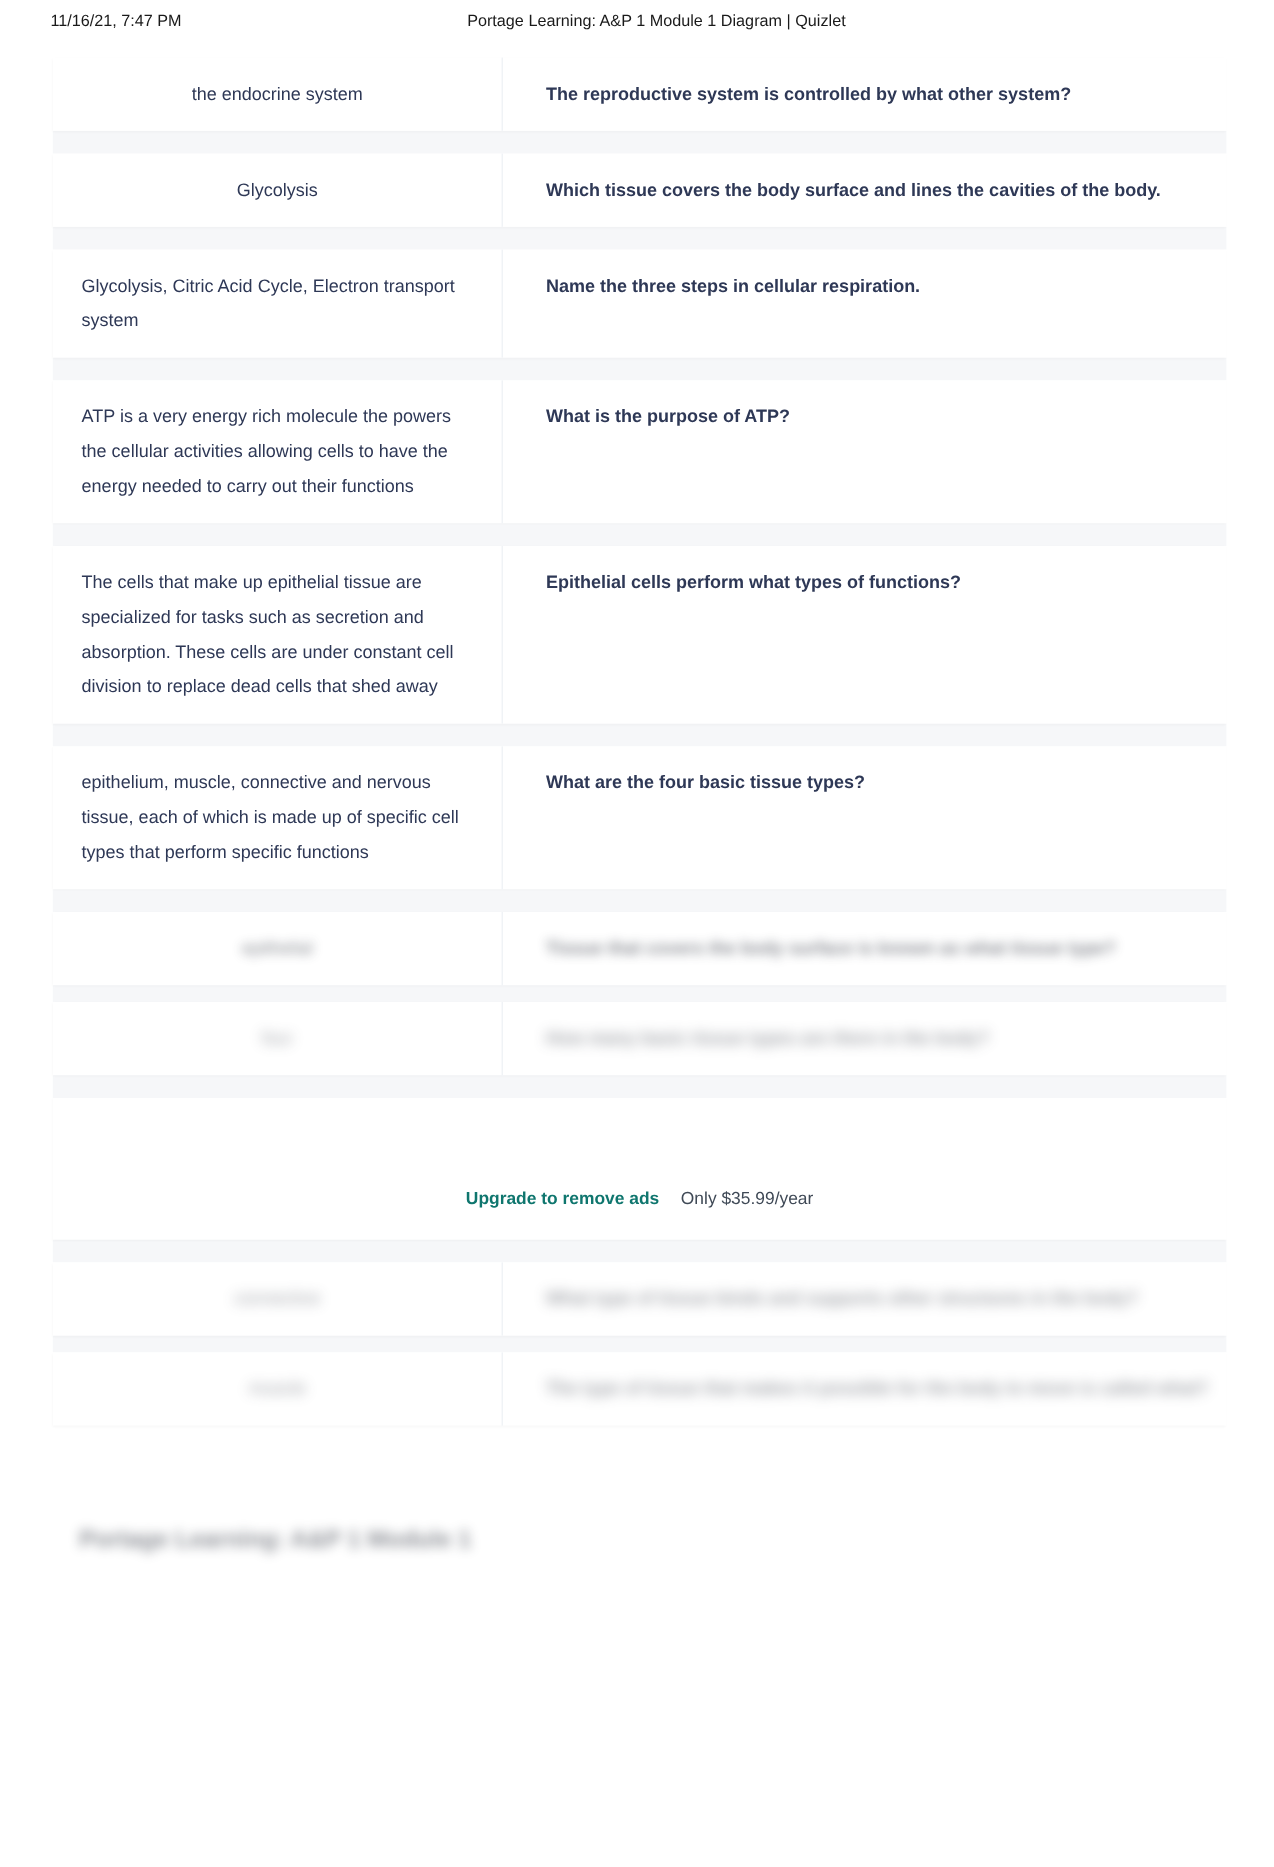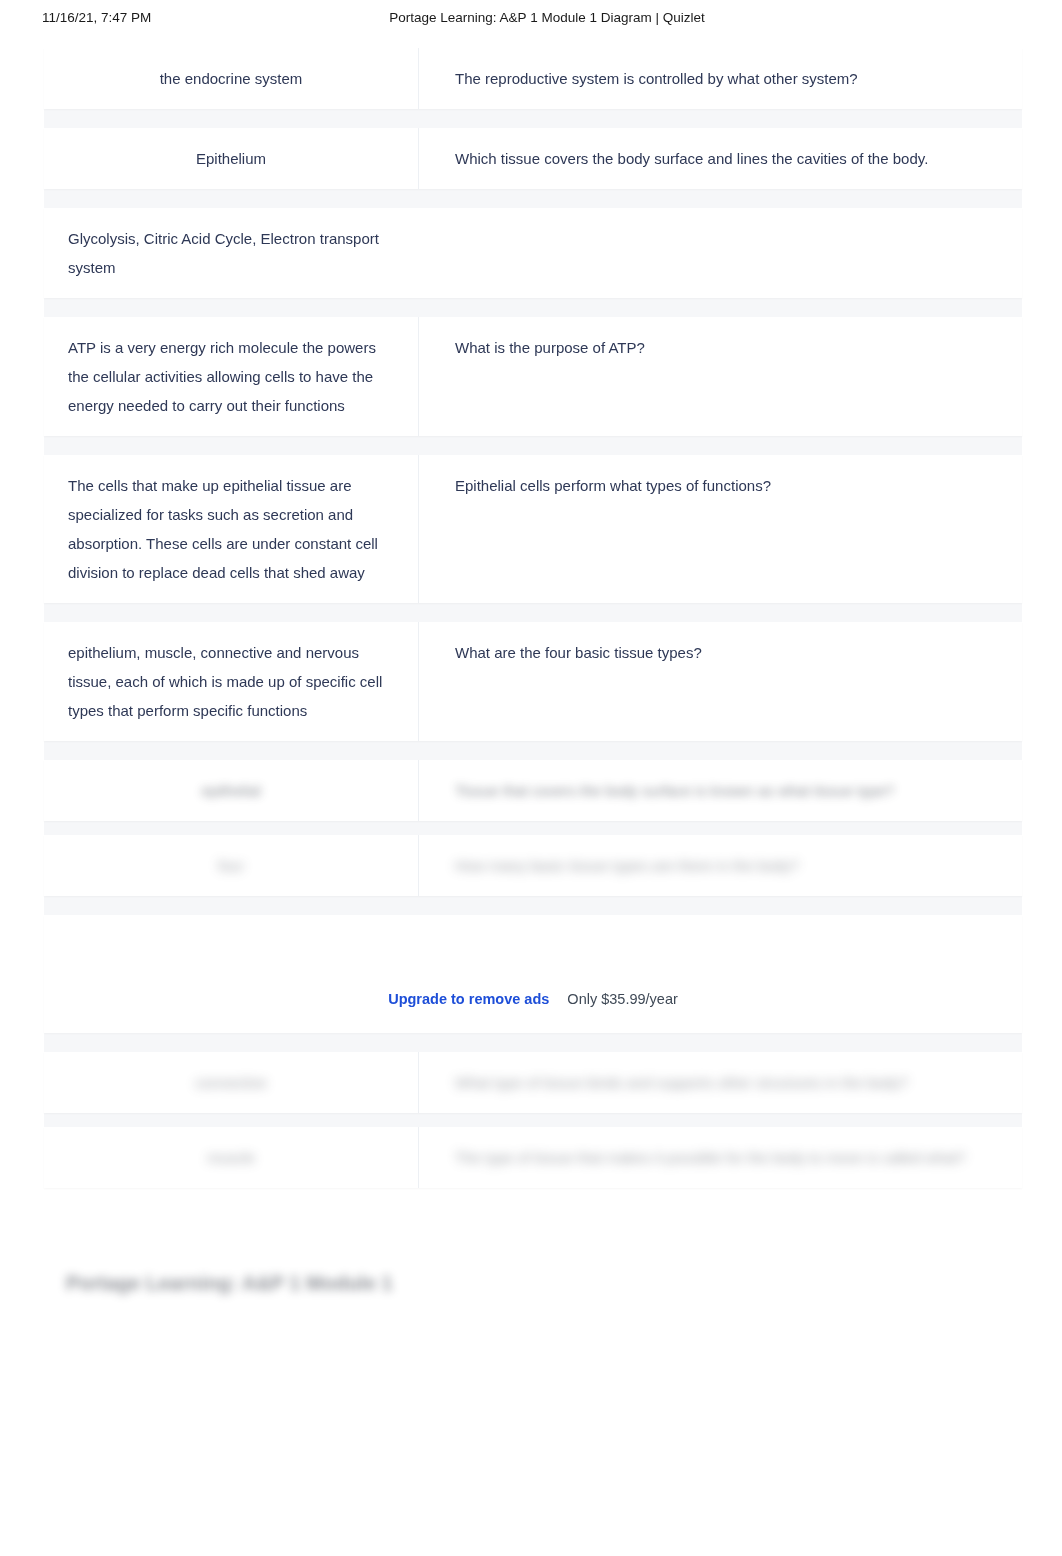--- a/index.html
+++ b/index.html
@@ -87,20 +87,21 @@
     justify-content: flex-start;
     align-items: flex-start;
     padding-left: 24px;
   }
   .cell.definition {
     flex: 1 1 auto;
     border-left: 1px solid #edf0f4;
     padding-left: 36px;
     display: flex;
     align-items: flex-start;
+    font-weight: bold;
   }
   .cell.definition > span { display: block; }
   .cell.term > span { display: block; }
 
   
   .blurred .cell span {
     filter: blur(4.6px);
     opacity: 0.62;
     color: #3a3f4a;
   }
@@ -118,21 +119,21 @@
   }
   .ad-inner {
     position: absolute;
     left: 0; right: 0;
     top: 76px;
     text-align: center;
     white-space: nowrap;
     font-size: 14.5px;
   }
   .upgrade-link {
-    color: #1d4ed8;
+    color: #0f766e;
     font-weight: bold;
     text-decoration: none;
     margin-right: 18px;
   }
   .ad-price {
     color: #3f4956;
   }
 
   
   .footer-blur {
@@ -162,31 +163,34 @@
       <span>the endocrine system</span>
     </div>
     <div class="cell definition">
       <span>The reproductive system is controlled by what other system?</span>
     </div>
   </div>
   <div class="row-gap"></div>
 
   <div class="row">
     <div class="cell term">
-      <span>Epithelium</span>
+      <span>Glycolysis</span>
     </div>
     <div class="cell definition">
       <span>Which tissue covers the body surface and lines the cavities of the body.</span>
     </div>
   </div>
   <div class="row-gap"></div>
 
   <div class="row">
     <div class="cell term left-align">
       <span>Glycolysis, Citric Acid Cycle, Electron transport system</span>
+    </div>
+    <div class="cell definition">
+      <span>Name the three steps in cellular respiration.</span>
     </div>
   </div>
   <div class="row-gap"></div>
 
   <div class="row">
     <div class="cell term left-align">
       <span>ATP is a very energy rich molecule the powers the cellular activities allowing cells to have the energy needed to carry out their functions</span>
     </div>
     <div class="cell definition">
       <span>What is the purpose of ATP?</span>

